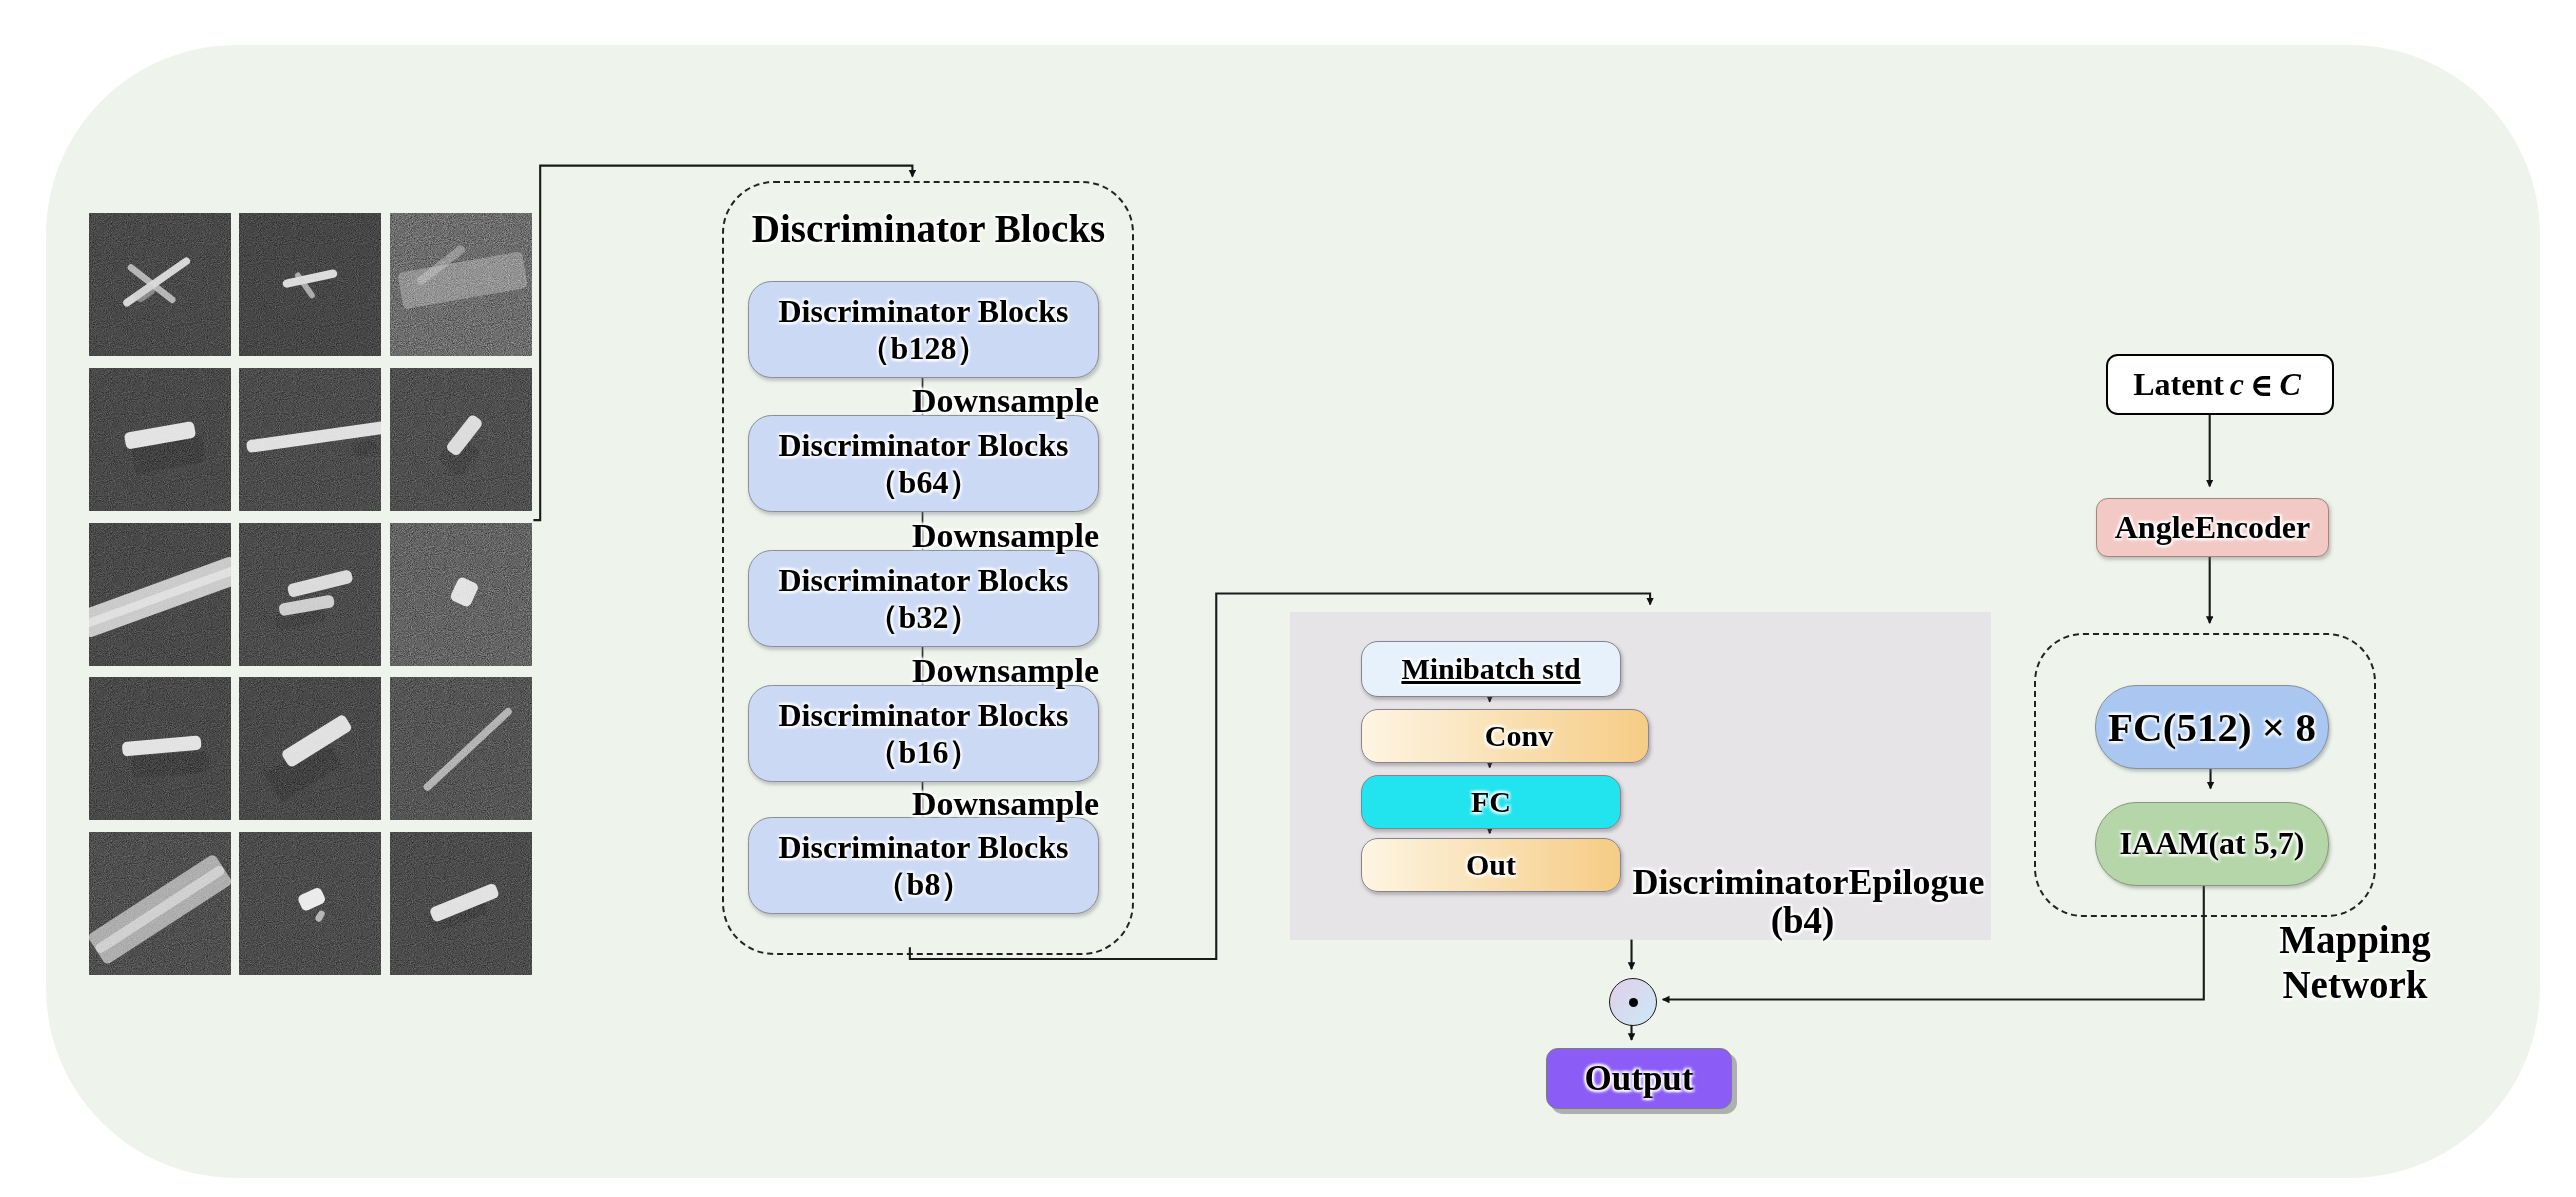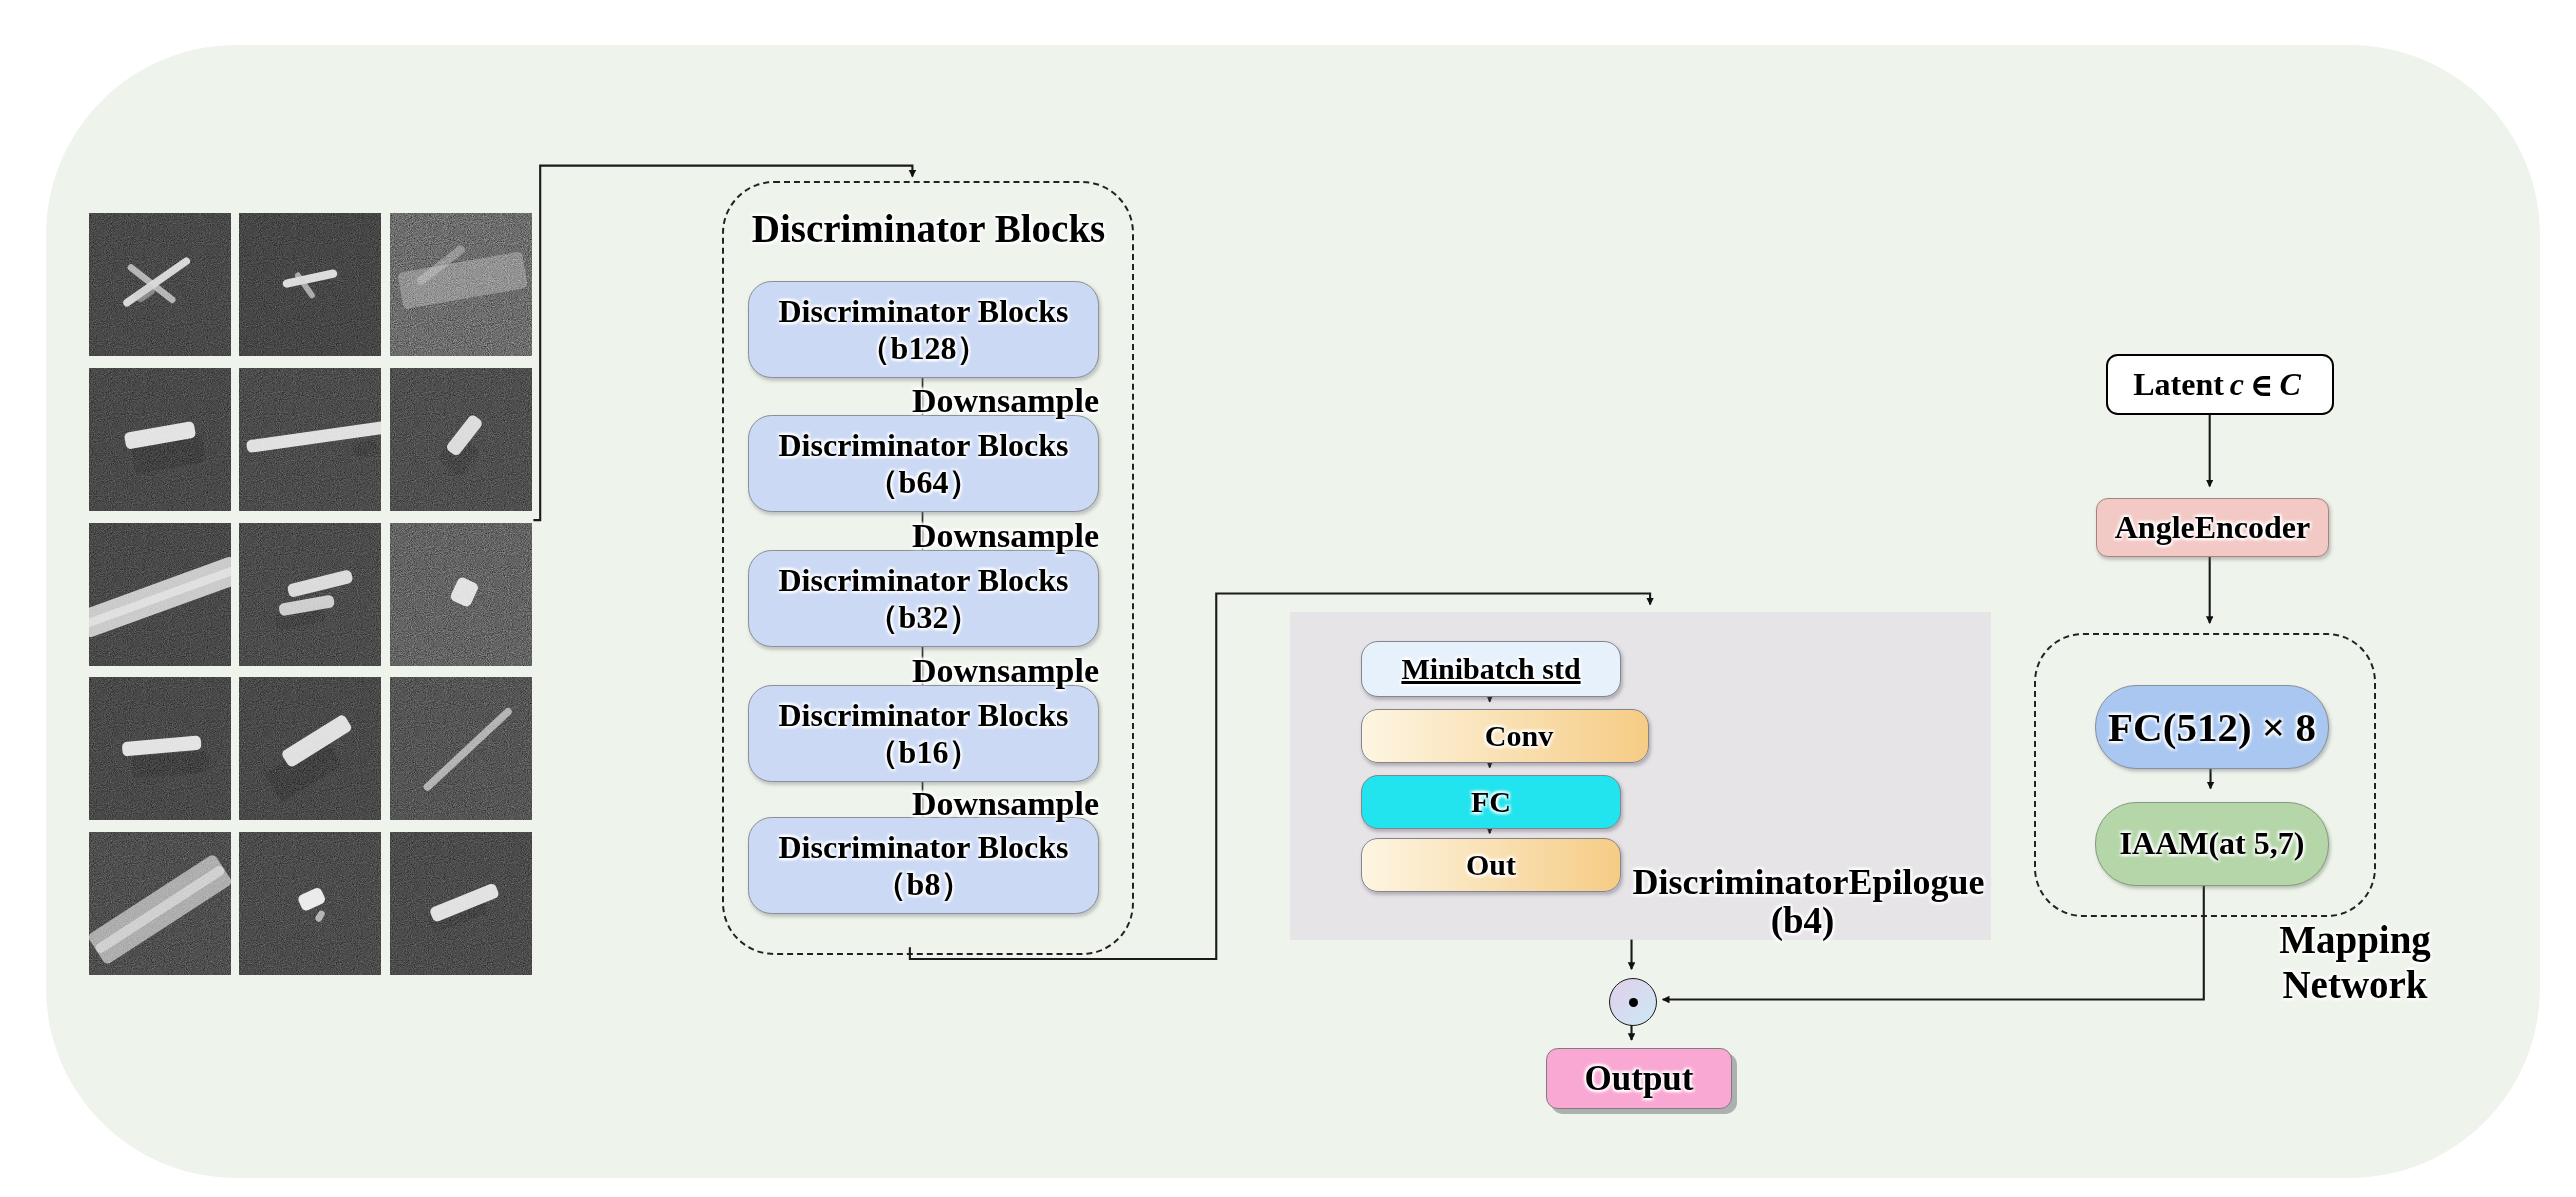--- a/index.html
+++ b/index.html
@@ -248,16 +248,16 @@
   <div id="fc-pill" class="abs halo" style="background: rgb(169, 199, 240);">FC(512) × 8</div>
   <div id="iaam-pill" class="abs halo" style="background: rgb(180, 214, 168);">
     <div>IAAM</div>
     <div>(at 5,7)</div>
   </div>
   <div id="mapping-label" class="abs halo">Mapping Network</div>
 
   <div id="dot-node" class="abs">
     <div class="dot"></div>
   </div>
-  <div id="output-box" class="abs halo" style="background: #f9a8d4;">Output</div>
+  <div id="output-box" class="abs halo" style="background: #8b5cf6;">Output</div>
 
 </div>
 
 
 </body></html>

